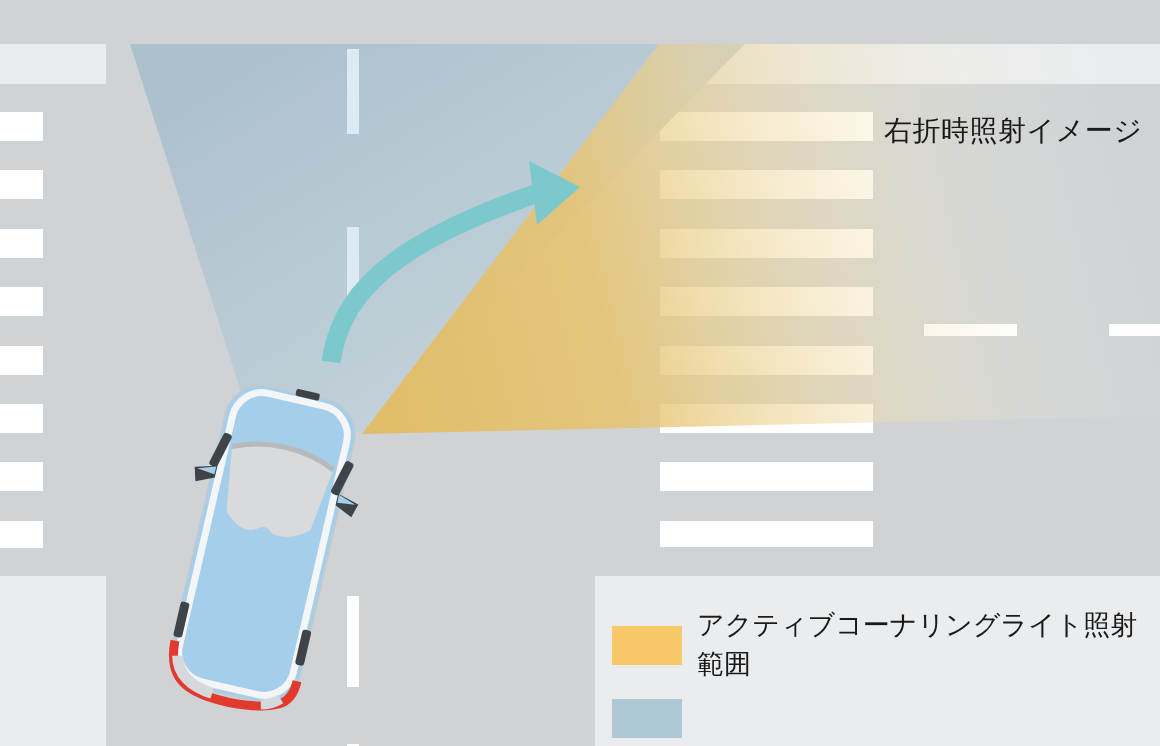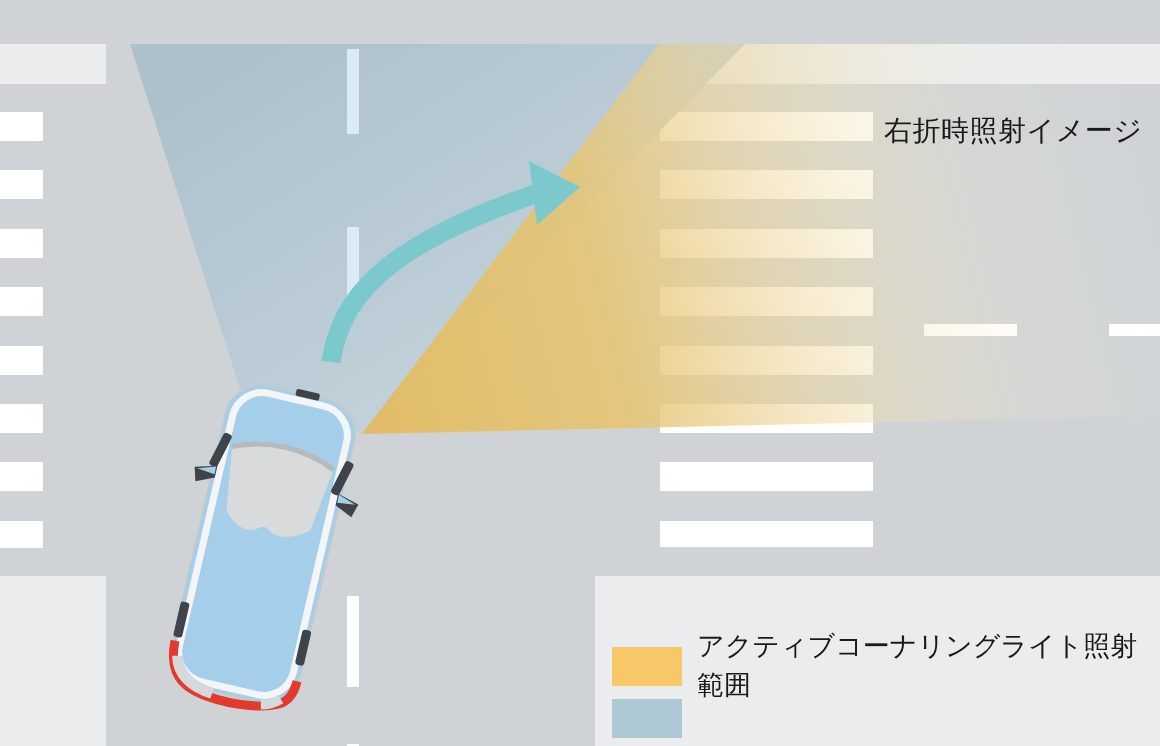--- a/index.html
+++ b/index.html
@@ -8,21 +8,21 @@
   .road{fill:#CFD3D6;}
   .sidewalk{fill:#EAECEE;}
   .stripe{fill:#FFFFFF;}
   .dash{fill:#FFFFFF;}
   .dash-beam{fill:#DCEBF3;}
   .overlay-text{position:absolute;color:#1A1A1A;white-space:nowrap;}
   #diagram-title{left:884px;top:68px;font-size:28px;letter-spacing:0.5px;}
   .legend-row{position:absolute;left:612px;display:flex;align-items:center;}
   .legend-row .swatch{width:70px;height:39px;flex:0 0 auto;}
   .legend-row .lab{margin-left:15px;font-size:27px;color:#1A1A1A;line-height:39px;}
-  #legend-row-cornering{top:583px;}
+  #legend-row-cornering{top:562px;}
   #legend-row-headlight{top:655px;}
 </style>
 </head>
 <body>
 
 <div id="stage">
 
   <svg id="scene" width="1160" height="746" viewBox="0 0 1160 746">
     <defs>
       <linearGradient id="beamBlueGrad" gradientUnits="userSpaceOnUse" x1="280" y1="0" x2="520" y2="390">

